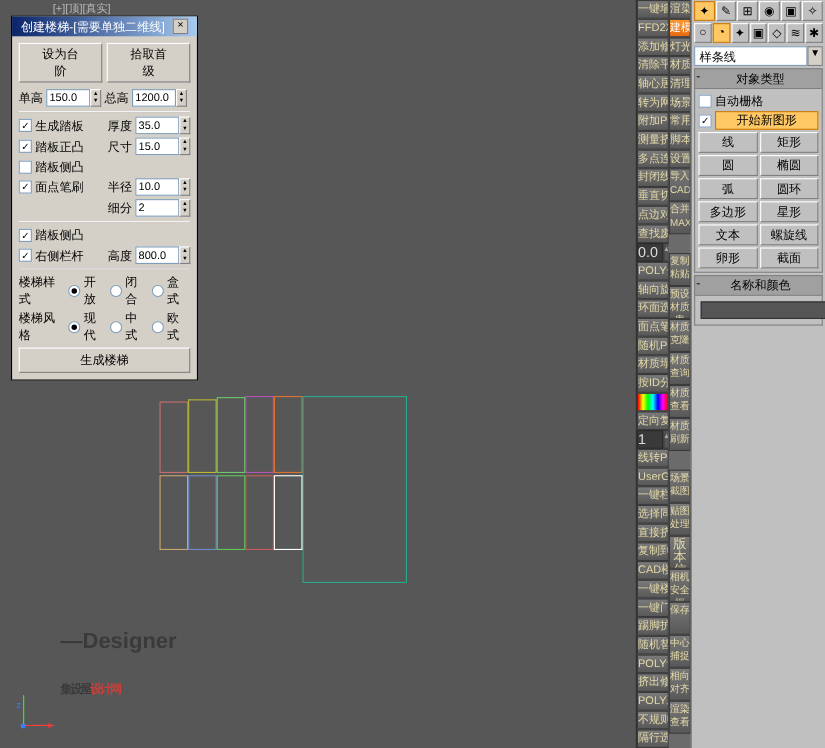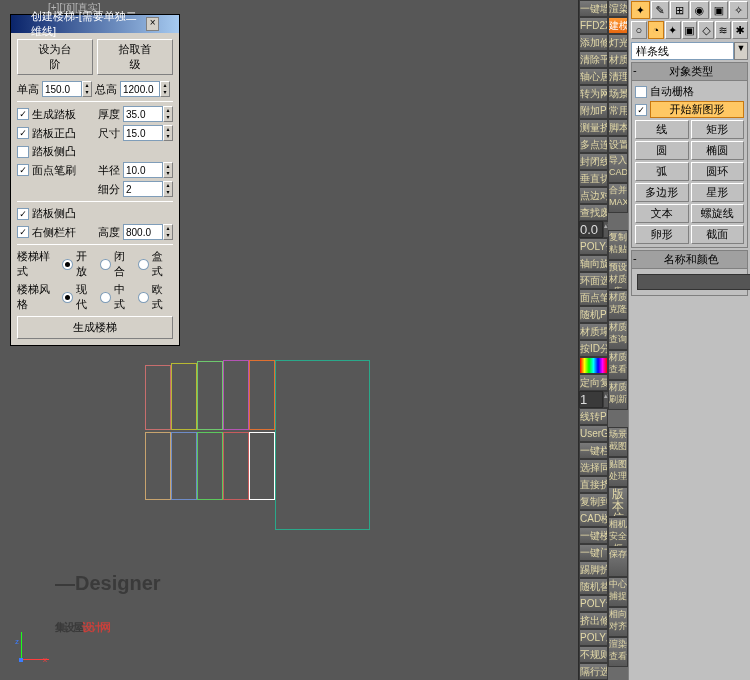--- a/index.html
+++ b/index.html
@@ -4,21 +4,21 @@
 <style>
 * { margin:0; padding:0; box-sizing:border-box; font-family:"SimSun","Microsoft YaHei",sans-serif; font-size:11px; }
 body { width:750px; height:680px; background:#575757; overflow:hidden; position:relative; }
 
 
 .viewport { position:absolute; left:0; top:0; width:578px; height:680px; background:#575757; }
 .viewport-label { position:absolute; left:0; top:1px; color:#b8b8b8; font-size:10px;padding-left:48px; }
 
 
 .dialog { position:absolute; left:10px; top:14px; width:170px; background:#d4d0c8; border:1px solid #000; }
-.dialog-title { height:18px; background:linear-gradient(90deg,#0a246a,#a6caf0); color:#fff; padding:2px 20px; font-size:11px; display:flex; align-items:center; }
+.dialog-title { height:18px; background:linear-gradient(90deg,#0a246a,#a6caf0); color:#fff; padding:2px 8px; font-size:11px; display:flex; align-items:center; }
 .dialog-title .close { margin-left:auto; width:14px; height:14px; background:#d4d0c8; border:1px solid #808080; color:#000; text-align:center; line-height:10px; font-size:10px; }
 .dialog-body { padding:6px; }
 .btn-pair { display:flex; gap:4px; margin-bottom:6px; }
 .dlg-btn { flex:1; background:#d4d0c8; border:1px solid #808080; border-top-color:#fff; border-left-color:#fff; padding:2px 17px; text-align:center; font-size:11px; }
 .row { display:flex; align-items:center; margin-bottom:3px; gap:3px; }
 .row label { font-size:11px; }
 .num { display:flex; align-items:center; }
 .num input { width:40px; height:16px; background:#fff; border:1px solid #7f9db9; font-size:10px; padding:0 2px; }
 .num .spin { width:10px; height:16px; background:#d4d0c8; border:1px solid #808080; border-top-color:#fff; border-left-color:#fff; display:flex; flex-direction:column; }
 .num .spin div { height:7px; font-size:6px; text-align:center; line-height:6px; }

